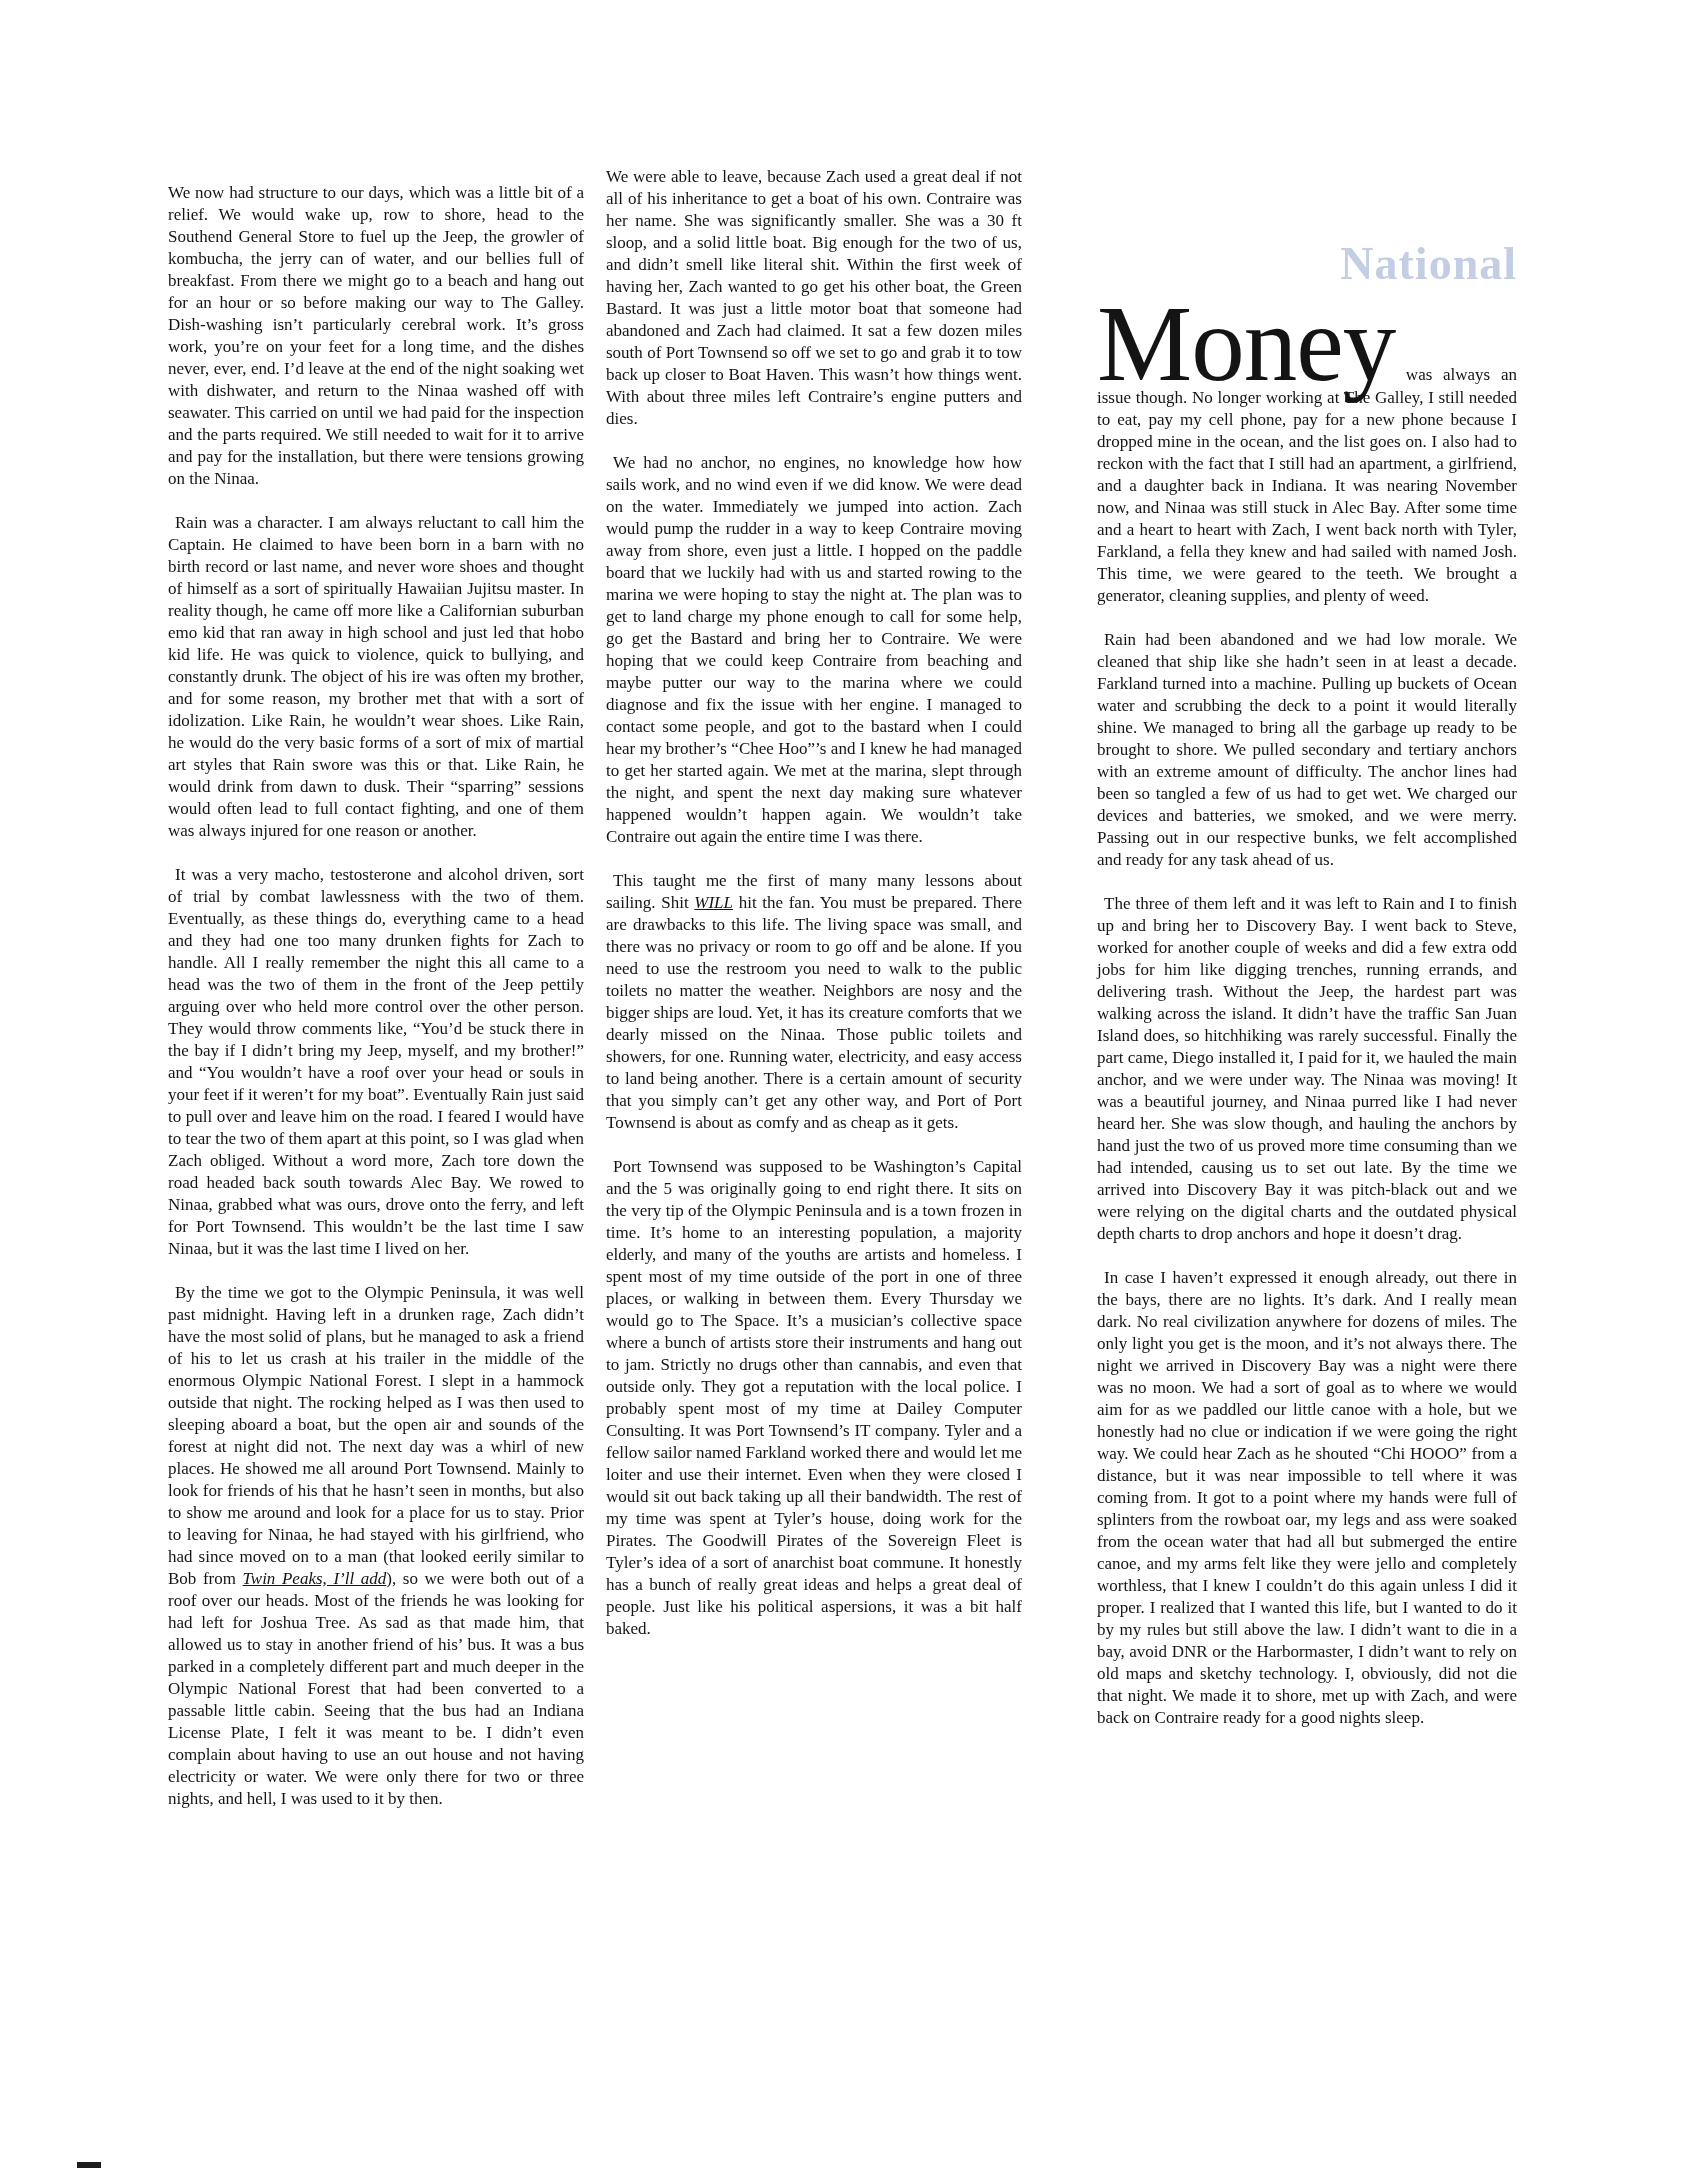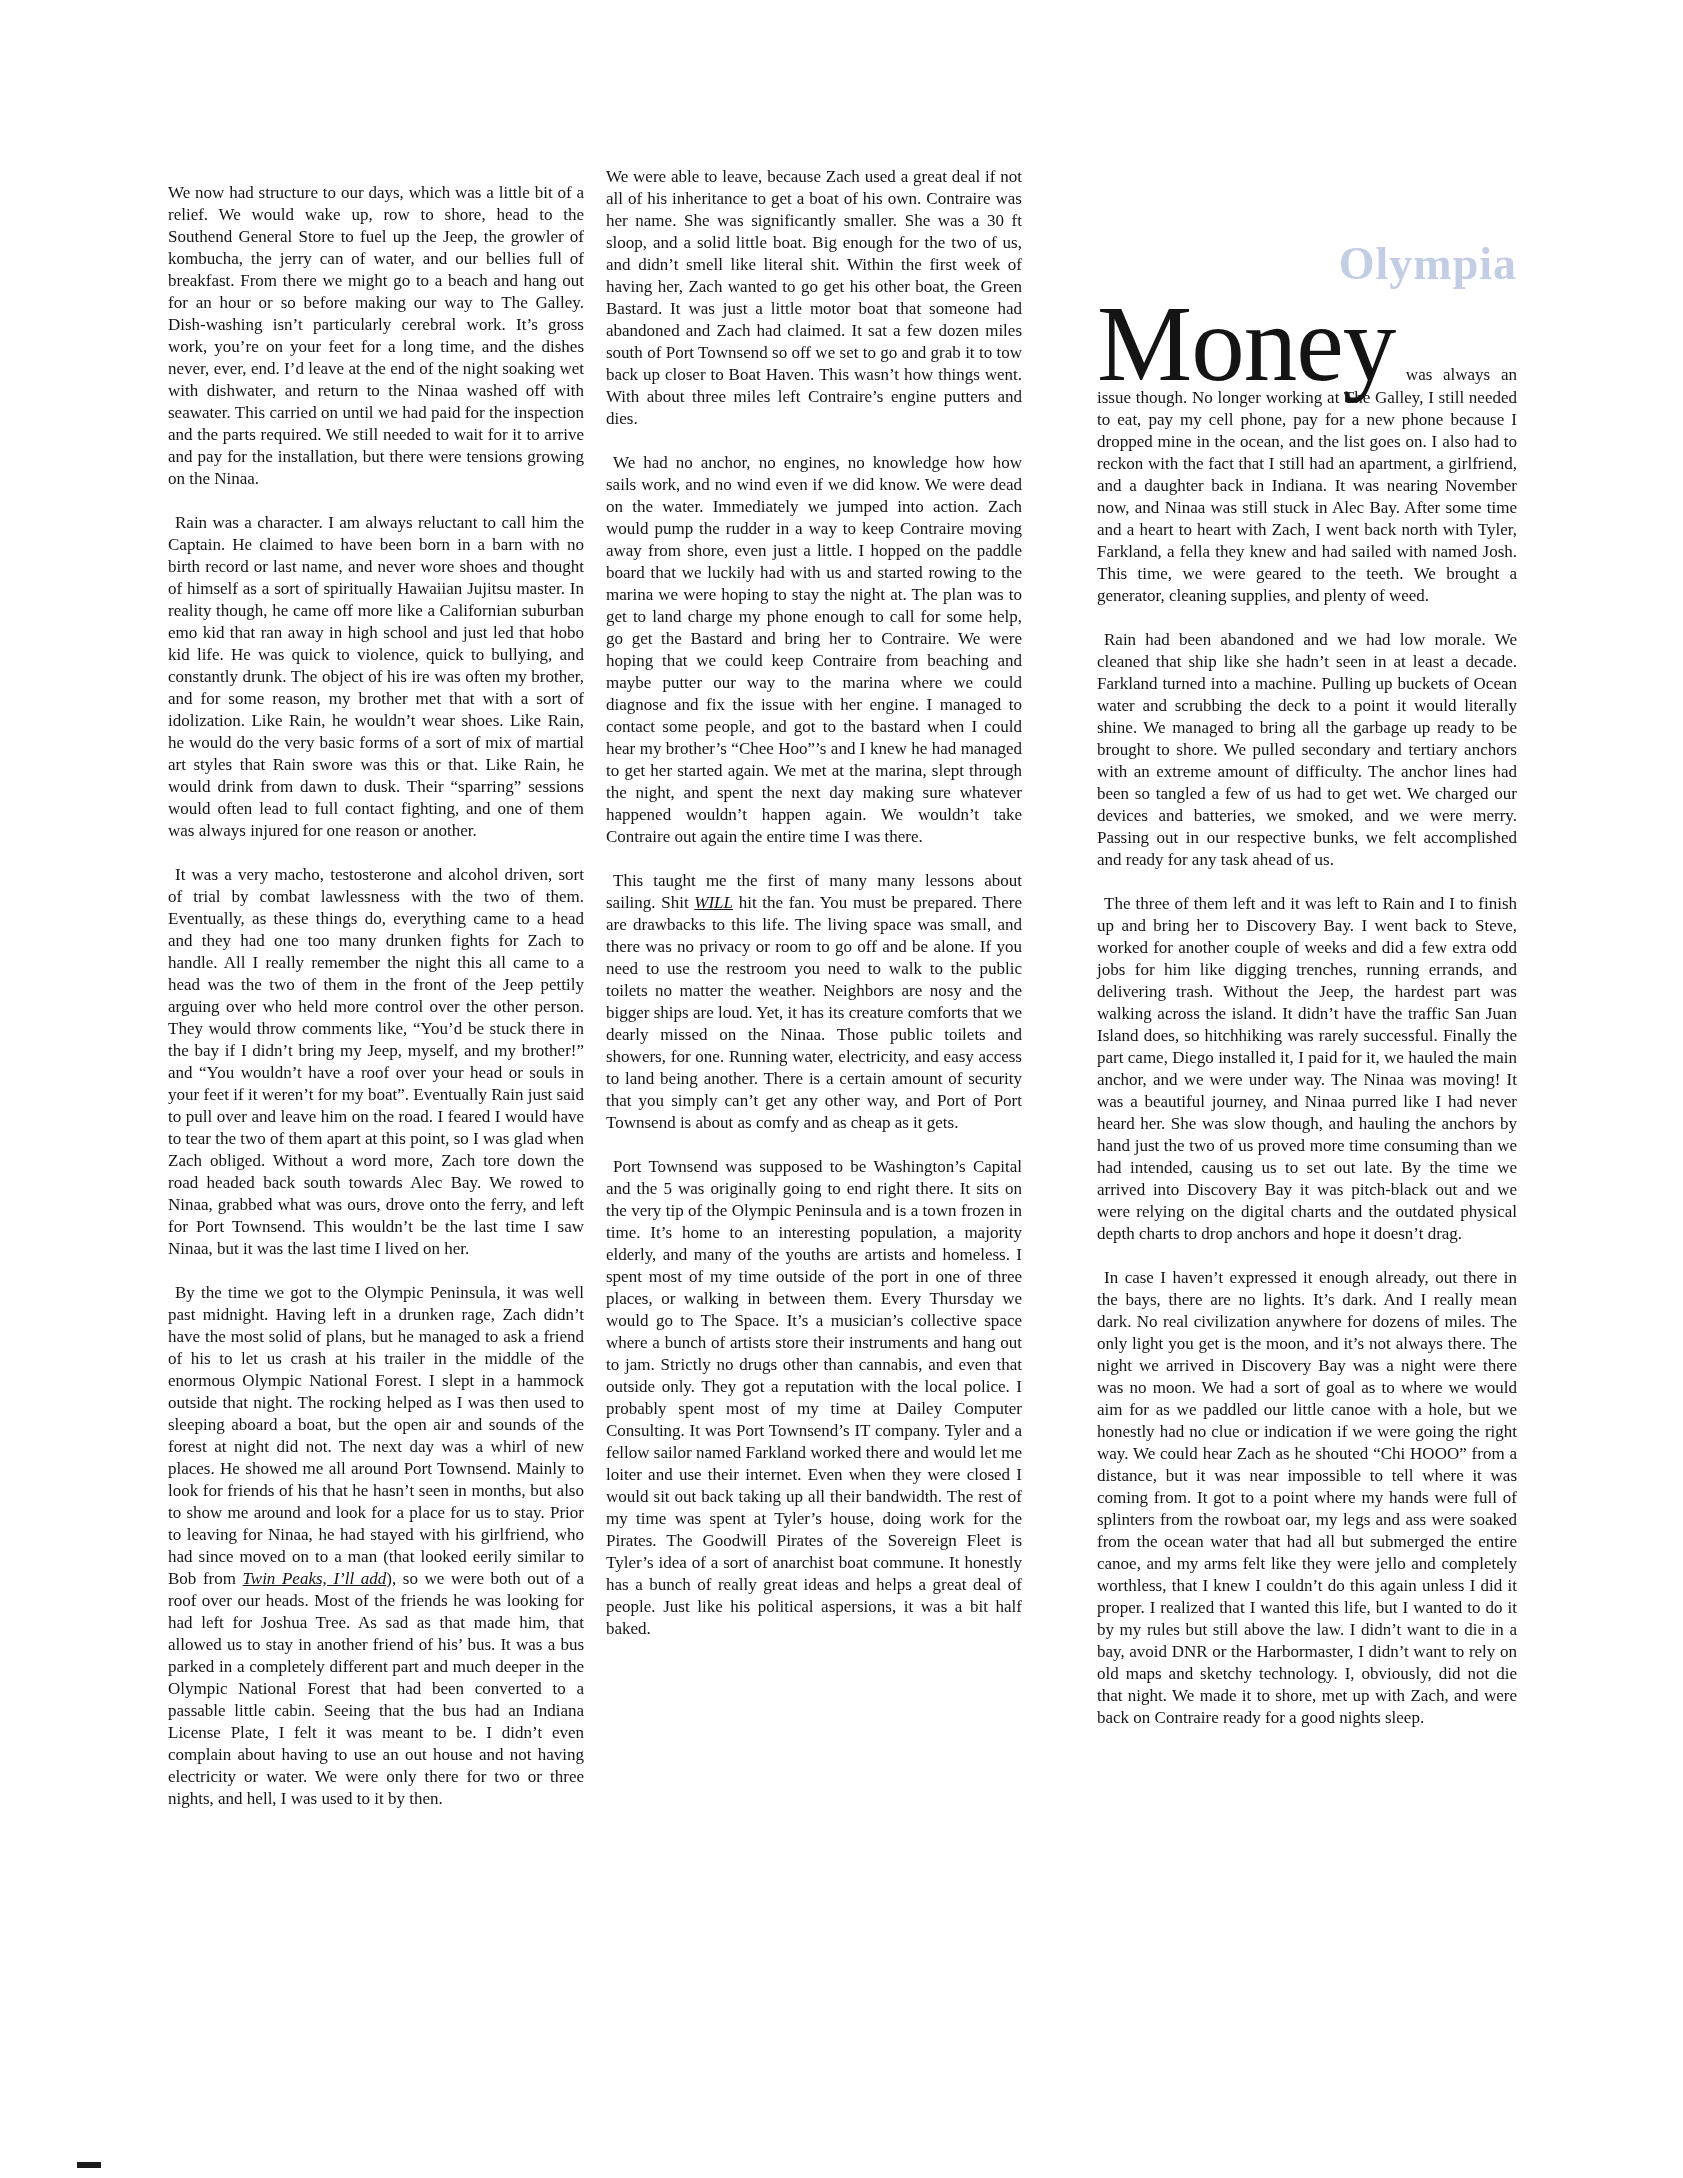--- a/index.html
+++ b/index.html
@@ -68,21 +68,21 @@
   </div>
 
   <div class="column col-middle">
     <p class="para">We were able to leave, because Zach used a great deal if not all of his inheritance to get a boat of his own. Contraire was her name. She was significantly smaller. She was a 30 ft sloop, and a solid little boat. Big enough for the two of us, and didn’t smell like literal shit. Within the first week of having her, Zach wanted to go get his other boat, the Green Bastard. It was just a little motor boat that someone had abandoned and Zach had claimed. It sat a few dozen miles south of Port Townsend so off we set to go and grab it to tow back up closer to Boat Haven. This wasn’t how things went. With about three miles left Contraire’s engine putters and dies.</p>
     <p class="para">We had no anchor, no engines, no knowledge how how sails work, and no wind even if we did know. We were dead on the water. Immediately we jumped into action. Zach would pump the rudder in a way to keep Contraire moving away from shore, even just a little. I hopped on the paddle board that we luckily had with us and started rowing to the marina we were hoping to stay the night at. The plan was to get to land charge my phone enough to call for some help, go get the Bastard and bring her to Contraire. We were hoping that we could keep Contraire from beaching and maybe putter our way to the marina where we could diagnose and fix the issue with her engine. I managed to contact some people, and got to the bastard when I could hear my brother’s “Chee Hoo”’s and I knew he had managed to get her started again. We met at the marina, slept through the night, and spent the next day making sure whatever happened wouldn’t happen again. We wouldn’t take Contraire out again the entire time I was there.</p>
     <p class="para"><span>This taught me the first of many many lessons about sailing. Shit </span><span class="italic">WILL</span><span> hit the fan. You must be prepared. There are drawbacks to this life. The living space was small, and there was no privacy or room to go off and be alone. If you need to use the restroom you need to walk to the public toilets no matter the weather. Neighbors are nosy and the bigger ships are loud. Yet, it has its creature comforts that we dearly missed on the Ninaa. Those public toilets and showers, for one. Running water, electricity, and easy access to land being another. There is a certain amount of security that you simply can’t get any other way, and Port of Port Townsend is about as comfy and as cheap as it gets.</span></p>
     <p class="para">Port Townsend was supposed to be Washington’s Capital and the 5 was originally going to end right there. It sits on the very tip of the Olympic Peninsula and is a town frozen in time. It’s home to an interesting population, a majority elderly, and many of the youths are artists and homeless. I spent most of my time outside of the port in one of three places, or walking in between them. Every Thursday we would go to The Space. It’s a musician’s collective space where a bunch of artists store their instruments and hang out to jam. Strictly no drugs other than cannabis, and even that outside only. They got a reputation with the local police. I probably spent most of my time at Dailey Computer Consulting. It was Port Townsend’s IT company. Tyler and a fellow sailor named Farkland worked there and would let me loiter and use their internet. Even when they were closed I would sit out back taking up all their bandwidth. The rest of my time was spent at Tyler’s house, doing work for the Pirates. The Goodwill Pirates of the Sovereign Fleet is Tyler’s idea of a sort of anarchist boat commune. It honestly has a bunch of really great ideas and helps a great deal of people. Just like his political aspersions, it was a bit half baked.</p>
   </div>
 
   <div class="column col-right">
-    <h1 class="article-title" style="color: rgb(195, 205, 227);"><br><span>Olympia</span></h1>
+    <h1 class="article-title" style="color: rgb(195, 205, 227);"><br><span>National</span></h1>
     <p class="para lead-para"><span class="money-word">Money</span> <span>was always an</span> <span>issue though. No longer working at The Galley, I still needed to eat, pay my cell phone, pay for a new phone because I dropped mine in the ocean, and the list goes on. I also had to reckon with the fact that I still had an apartment, a girlfriend, and a daughter back in Indiana. It was nearing November now, and Ninaa was still stuck in Alec Bay. After some time and a heart to heart with Zach, I went back north with Tyler, Farkland, a fella they knew and had sailed with named Josh. This time, we were geared to the teeth. We brought a generator, cleaning supplies, and plenty of weed.</span></p>
     <p class="para">Rain had been abandoned and we had low morale. We cleaned that ship like she hadn’t seen in at least a decade. Farkland turned into a machine. Pulling up buckets of Ocean water and scrubbing the deck to a point it would literally shine. We managed to bring all the garbage up ready to be brought to shore. We pulled secondary and tertiary anchors with an extreme amount of difficulty. The anchor lines had been so tangled a few of us had to get wet. We charged our devices and batteries, we smoked, and we were merry. Passing out in our respective bunks, we felt accomplished and ready for any task ahead of us.</p>
     <p class="para">The three of them left and it was left to Rain and I to finish up and bring her to Discovery Bay. I went back to Steve, worked for another couple of weeks and did a few extra odd jobs for him like digging trenches, running errands, and delivering trash. Without the Jeep, the hardest part was walking across the island. It didn’t have the traffic San Juan Island does, so hitchhiking was rarely successful. Finally the part came, Diego installed it, I paid for it, we hauled the main anchor, and we were under way. The Ninaa was moving! It was a beautiful journey, and Ninaa purred like I had never heard her. She was slow though, and hauling the anchors by hand just the two of us proved more time consuming than we had intended, causing us to set out late. By the time we arrived into Discovery Bay it was pitch-black out and we were relying on the digital charts and the outdated physical depth charts to drop anchors and hope it doesn’t drag.</p>
     <p class="para">In case I haven’t expressed it enough already, out there in the bays, there are no lights. It’s dark. And I really mean dark. No real civilization anywhere for dozens of miles. The only light you get is the moon, and it’s not always there. The night we arrived in Discovery Bay was a night were there was no moon. We had a sort of goal as to where we would aim for as we paddled our little canoe with a hole, but we honestly had no clue or indication if we were going the right way. We could hear Zach as he shouted “Chi HOOO” from a distance, but it was near impossible to tell where it was coming from. It got to a point where my hands were full of splinters from the rowboat oar, my legs and ass were soaked from the ocean water that had all but submerged the entire canoe, and my arms felt like they were jello and completely worthless, that I knew I couldn’t do this again unless I did it proper. I realized that I wanted this life, but I wanted to do it by my rules but still above the law. I didn’t want to die in a bay, avoid DNR or the Harbormaster, I didn’t want to rely on old maps and sketchy technology. I, obviously, did not die that night. We made it to shore, met up with Zach, and were back on Contraire ready for a good nights sleep.</p>
   </div>
 
   <div class="corner-mark"></div>
 </div>
 
 

